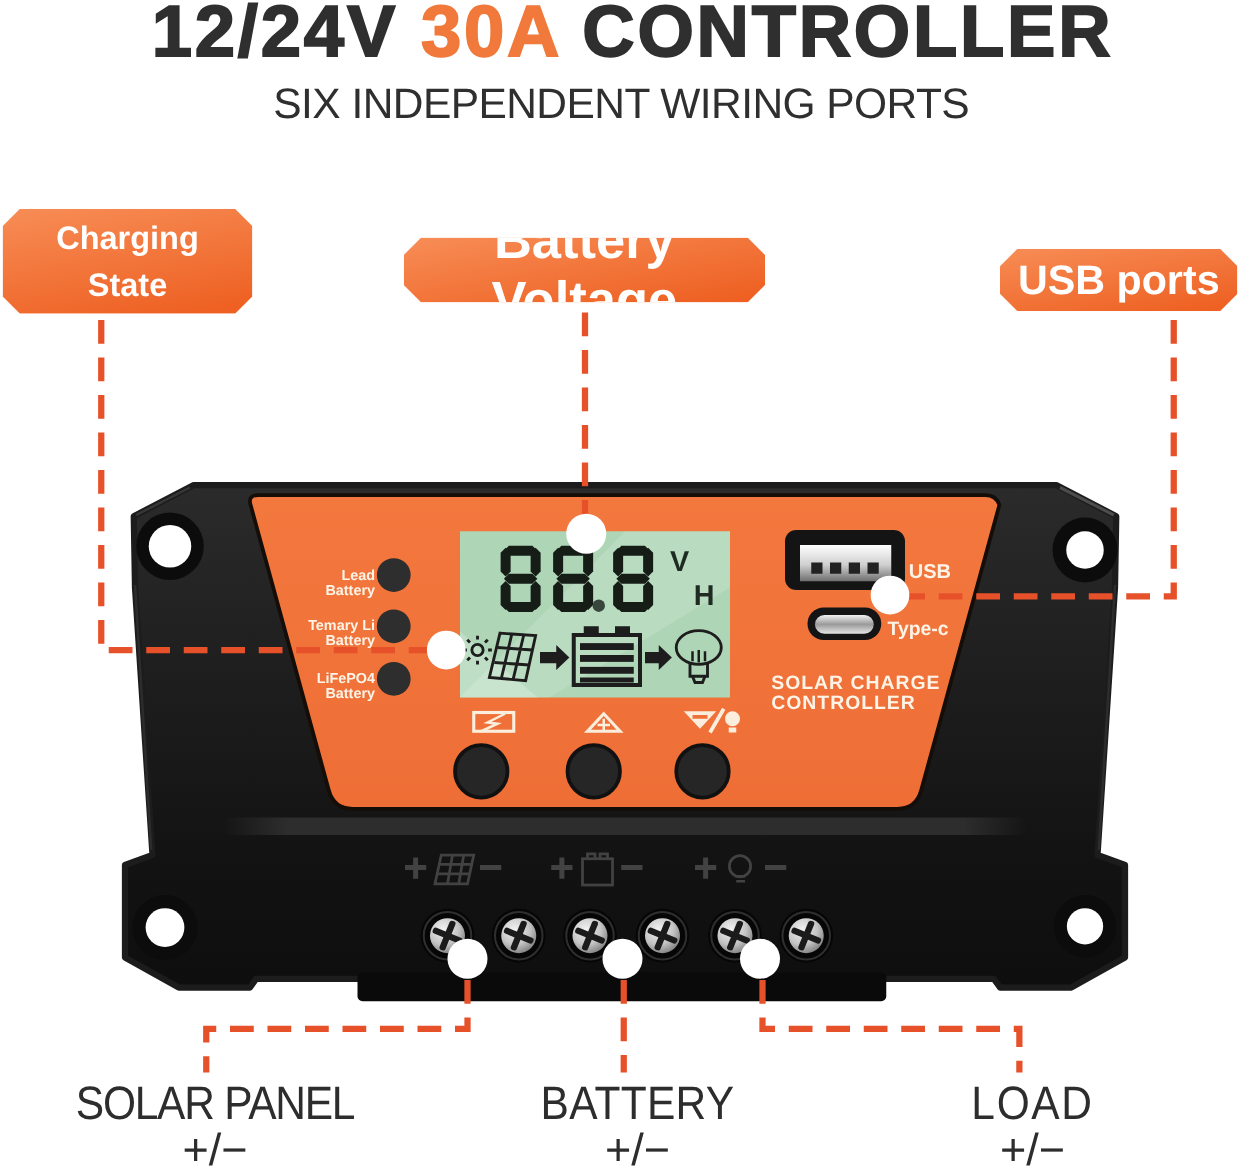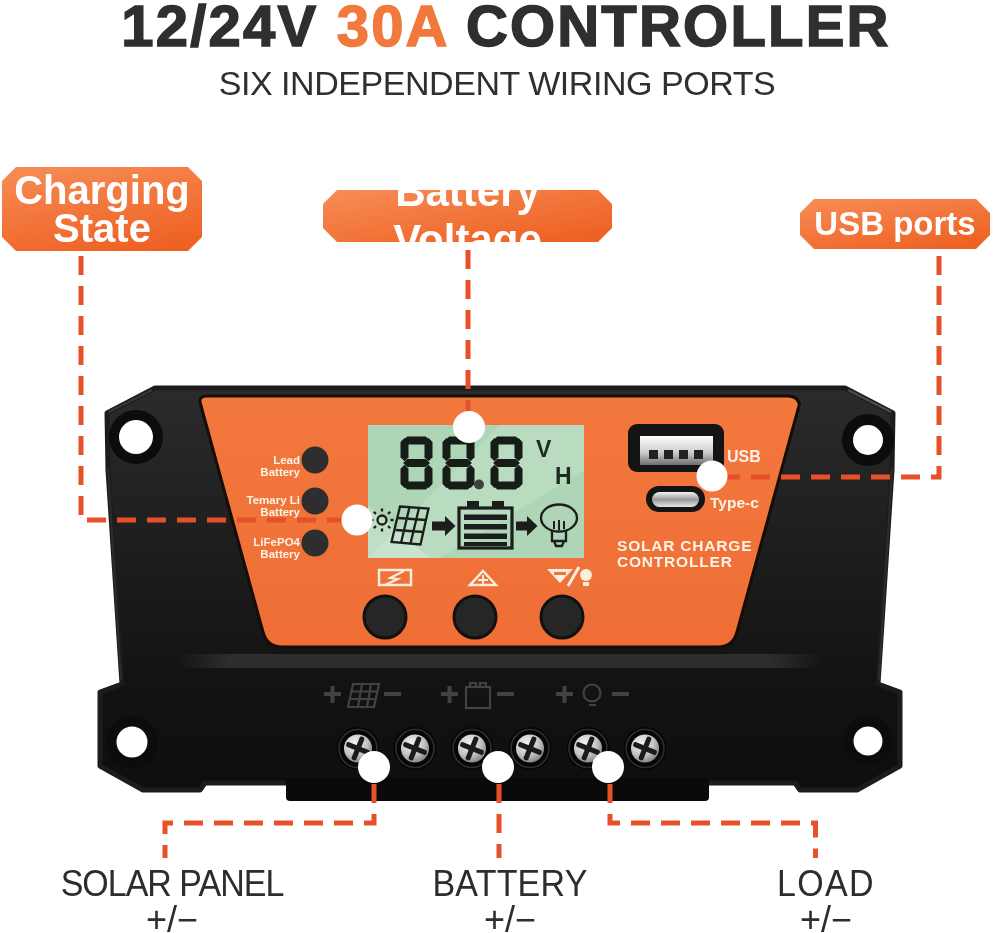--- a/index.html
+++ b/index.html
@@ -9,21 +9,21 @@
   #title{left:12px;right:0;top:-8px;text-align:center;font-size:58px;font-weight:bold;
          color:#2f2f2f;letter-spacing:2.2px;-webkit-text-stroke:1.5px #2f2f2f;}
   #title .o{color:#f0793b;-webkit-text-stroke:1.5px #f0793b;}
   #subtitle{left:-6px;right:0;top:64px;text-align:center;font-size:34px;color:#2f2f2f;
             letter-spacing:-0.45px;}
   .lbl{clip-path:polygon(14px 0,calc(100% - 14px) 0,100% 14px,100% calc(100% - 14px),
        calc(100% - 14px) 100%,14px 100%,0 calc(100% - 14px),0 14px);
        background:linear-gradient(170deg,#f78d56 0%,#ee6123 92%);
        color:#fff;font-weight:bold;display:flex;align-items:center;justify-content:center;
        text-align:center;}
-  #lbl1{left:2px;top:167px;width:200px;height:84px;font-size:40px;line-height:38px;}
+  #lbl1{left:2px;top:167px;width:200px;height:84px;font-size:26px;line-height:38px;}
   #lbl2{left:323px;top:190px;width:289px;height:52px;font-size:42px;}
   #lbl3{left:800px;top:199px;width:190px;height:50px;font-size:33px;}
   .bot{text-align:center;color:#2d2d2d;}
   .bot .l1{font-size:34px;letter-spacing:inherit;transform:scaleY(1.1);}
   .bot .l2{font-size:36px;margin-top:-4px;letter-spacing:0px;}
   #bot1{left:52px;top:864px;width:240px;letter-spacing:-1px;}
   #bot2{left:390px;top:864px;width:240px;letter-spacing:0.2px;}
   #bot3{left:706px;top:864px;width:240px;letter-spacing:1.3px;}
 </style>
 </head>

